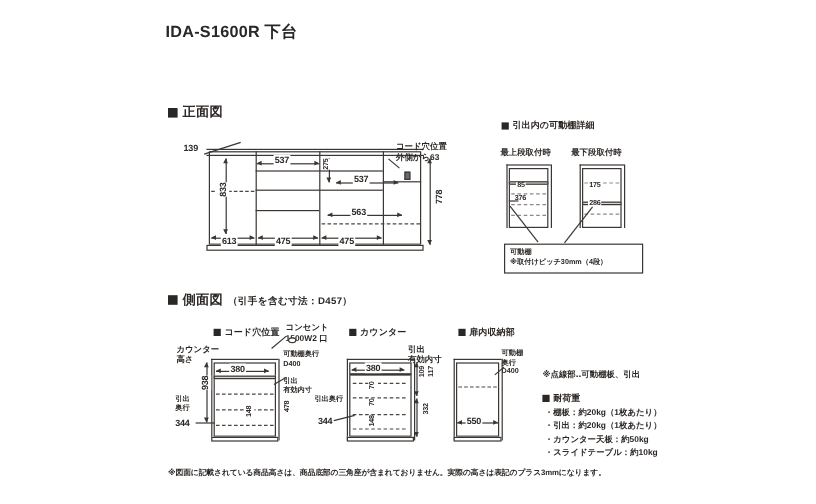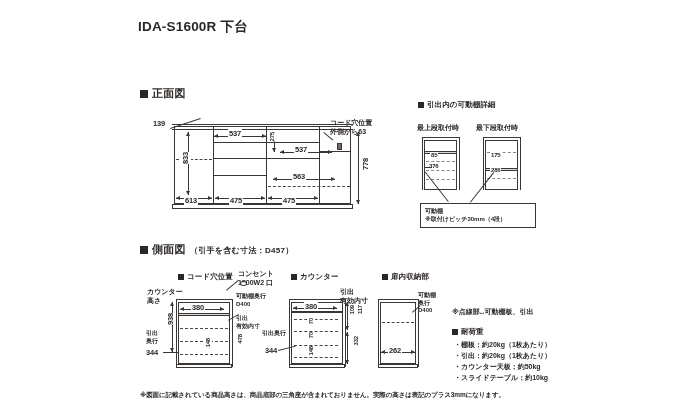--- a/index.html
+++ b/index.html
@@ -291,21 +291,21 @@
   <div>
     <div class="ln h" style="left:378px;top:299px;width:40px;"></div>
     <div class="box" style="left:380px;top:302px;width:36px;height:62px;"></div>
     <div class="ln v" style="left:378px;top:299px;height:68px;"></div>
     <div class="ln v" style="left:418px;top:299px;height:68px;"></div>
     <div class="box" style="left:378px;top:364px;width:40px;height:4px;"></div>
     <div class="dash" style="left:382px;top:322px;width:32px;"></div>
     <div class="lead" style="left:412px;top:312px;width:10px;transform:rotate(-40deg);"></div>
 
     <div class="dim" style="left:381px;top:352px;width:34px;"></div>
-    <div class="num" style="left:388px;top:346px;">262</div>
+    <div class="num" style="left:388px;top:346px;">550</div>
   </div>
 
   <div class="note-dot" style="left:452px;top:307px;">※点線部‥可動棚板、引出</div>
   <div class="load-h" style="left:452px;top:327px;">
     <span class="sq"></span><span>耐荷重</span>
   </div>
   <div class="load-list" style="left:454px;top:340px;">
     <div>・棚板：約20kg（1枚あたり）</div>
     <div>・引出：約20kg（1枚あたり）</div>
     <div>・カウンター天板：約50kg</div>

